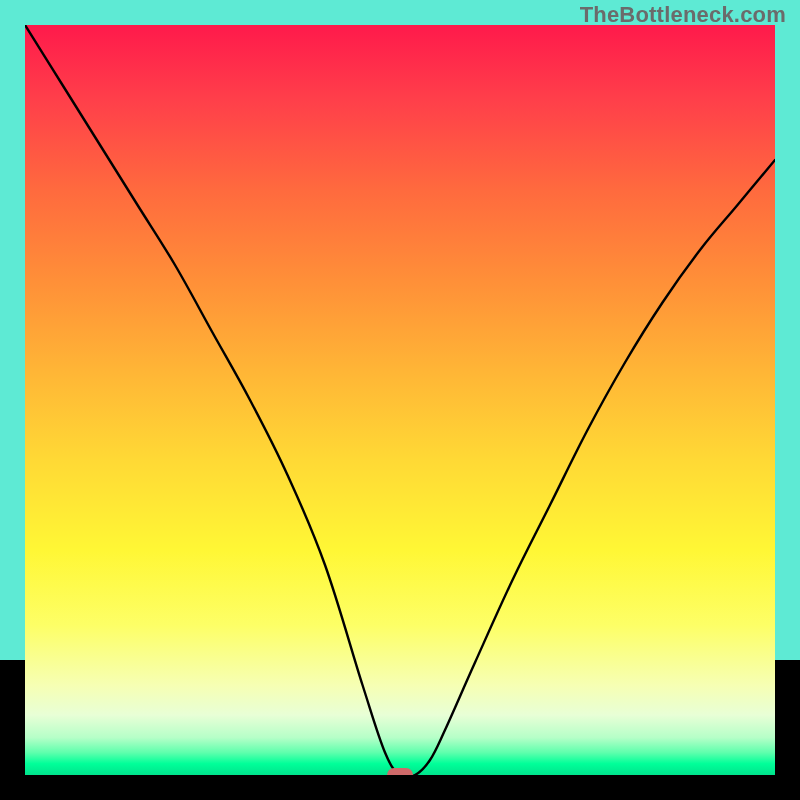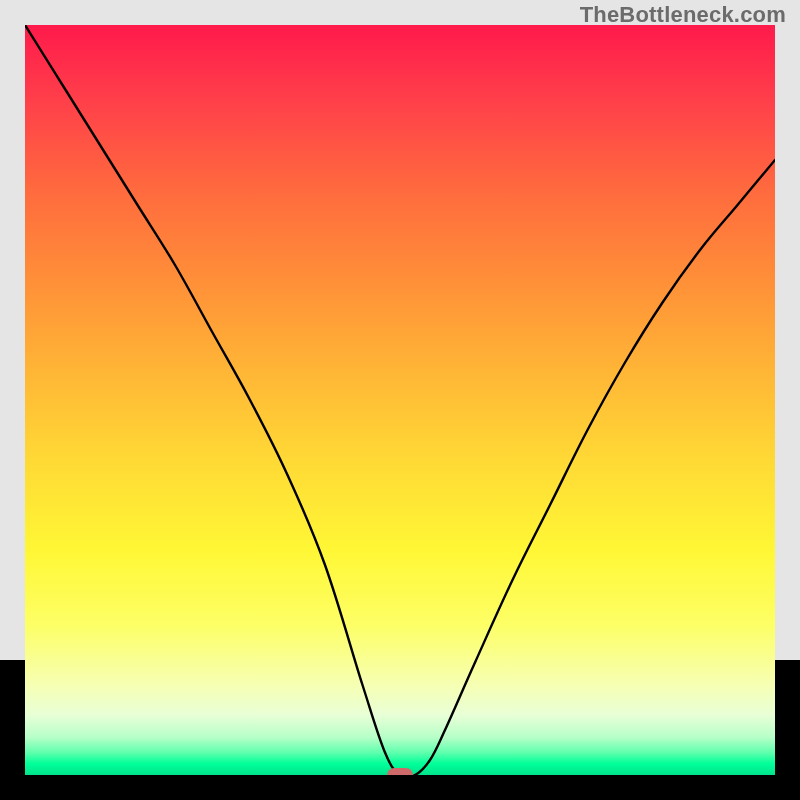--- a/index.html
+++ b/index.html
@@ -8,21 +8,21 @@
     width: 800px;
     height: 800px;
     background: #000;
     font-family: Arial, Helvetica, sans-serif;
     overflow: hidden;
   }
   .frame {
     position: relative;
     width: 800px;
     height: 660px;
-    background: #e5e5e5;
+    background: #5eead4;
   }
   .watermark {
     position: absolute;
     top: 2px;
     right: 14px;
     color: #6b6b6b;
     font-size: 22px;
     font-weight: 600;
     letter-spacing: 0.2px;
     z-index: 50;

